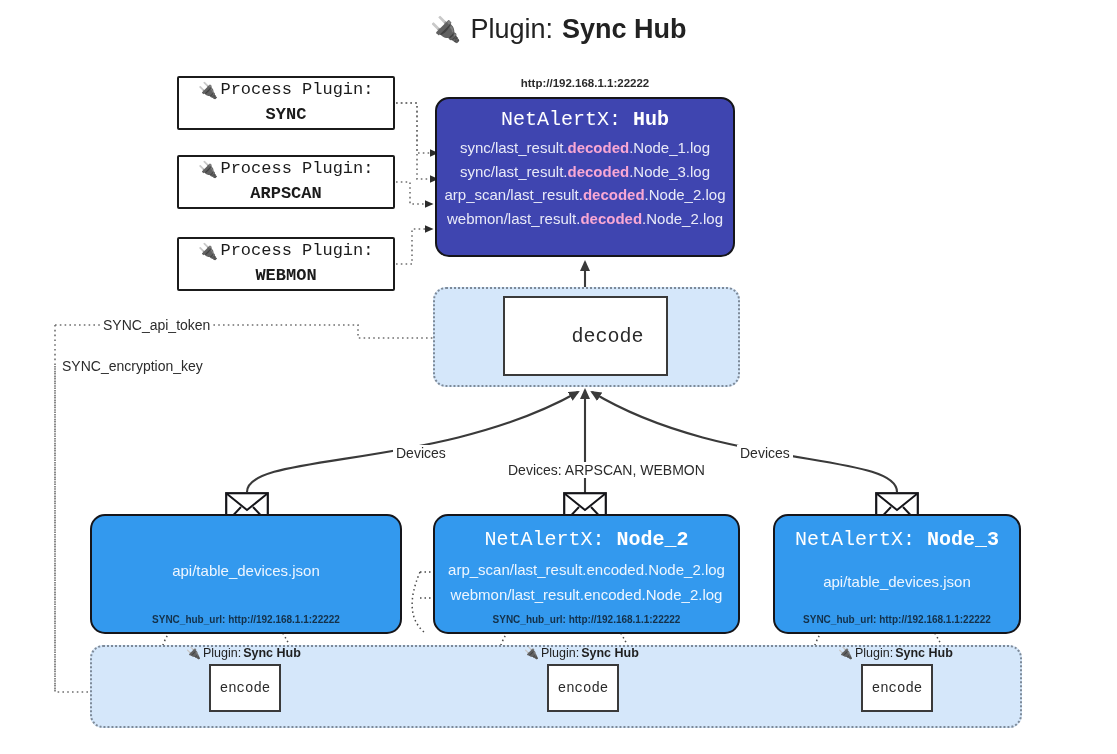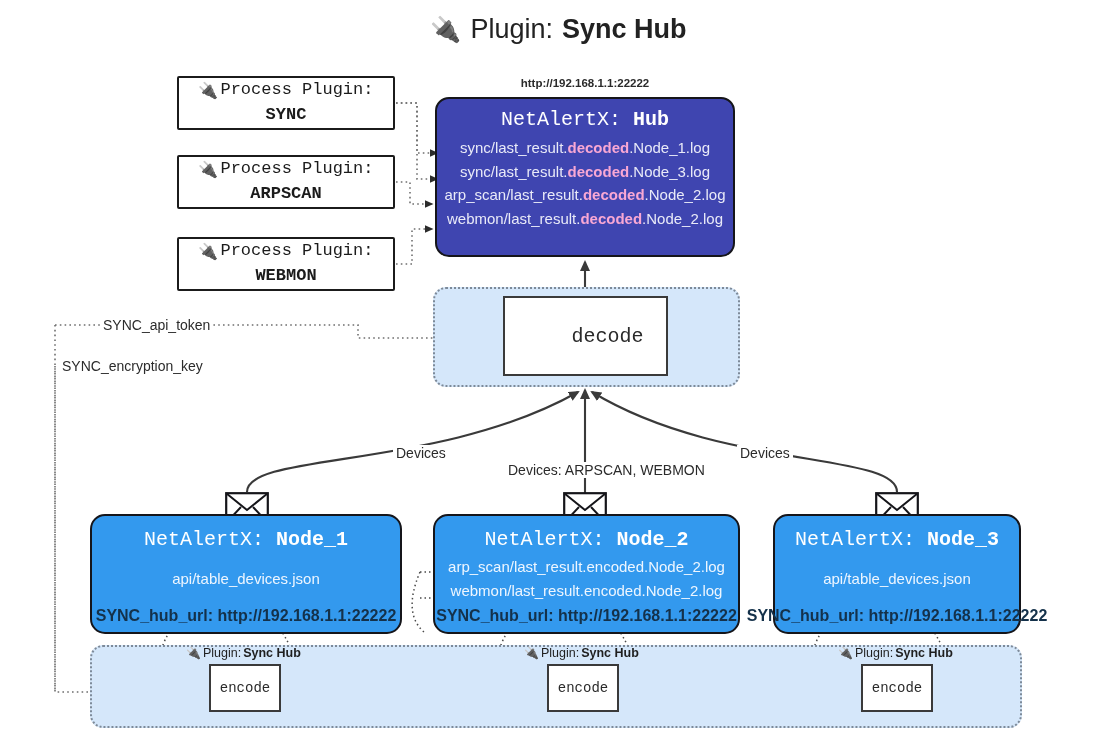--- a/index.html
+++ b/index.html
@@ -49,21 +49,21 @@
 
   
   .node{background:#3399ee;border:2.5px solid #15151a;border-radius:15px;
         display:flex;flex-direction:column;align-items:center;padding-top:12px;}
   .node .n-title{font-family:"Liberation Mono","DejaVu Sans Mono",monospace;
                  font-size:20px;color:#fff;white-space:nowrap;}
   .node .n-title b{font-weight:700;}
   .node .n-body{flex:1;display:flex;flex-direction:column;align-items:center;
                 justify-content:center;width:100%;gap:2px;}
   .node .n-line{font-size:15px;color:#eef6ff;white-space:nowrap;line-height:1.5;}
-  .node .n-foot{font-size:16px;font-weight:700;color:#14314a;padding-bottom:7px;
+  .node .n-foot{font-size:10px;font-weight:700;color:#14314a;padding-bottom:7px;
                 white-space:nowrap;}
 
   
   .elabel{font-size:14px;color:#2b2b2b;white-space:nowrap;background:#fff;
           padding:0 3px;text-align:center;}
 
   
   .enc-cap{font-size:12.5px;color:#1f1f1f;white-space:nowrap;
            display:flex;align-items:center;gap:2px;}
   .enc-cap b{font-weight:700;}
@@ -197,24 +197,20 @@
   <div class="abs elabel" style="left:505px;top:462px;">Devices: ARPSCAN, WEBMON</div>
 
   <div class="abs" style="left:225px;top:492px;">
     <svg class="env" viewBox="0 0 44 32">
       <rect x="1.2" y="1.2" width="41.6" height="29.6" fill="#fff" stroke="#15151a" stroke-width="2.2"></rect>
       <path d="M1.2,1.2 L22,18 L42.8,1.2" fill="none" stroke="#15151a" stroke-width="2"></path>
       <path d="M1.2,30.8 L16,15 M42.8,30.8 L28,15" fill="none" stroke="#15151a" stroke-width="2"></path>
     </svg>
   </div>
   <div class="abs node" style="left:90px;top:514px;width:312px;height:120px;">
-    <div class="n-title">
-      <span>NetAlertX:</span>
-      <b>Node_1</b>
-    </div>
     <div class="n-body">
       <div class="n-line">api/table_devices.json</div>
     </div>
     <div class="n-foot">SYNC_hub_url: http://192.168.1.1:22222</div>
   </div>
 
   <div class="abs" style="left:563px;top:492px;">
     <svg class="env" viewBox="0 0 44 32">
       <rect x="1.2" y="1.2" width="41.6" height="29.6" fill="#fff" stroke="#15151a" stroke-width="2.2"></rect>
       <path d="M1.2,1.2 L22,18 L42.8,1.2" fill="none" stroke="#15151a" stroke-width="2"></path>

